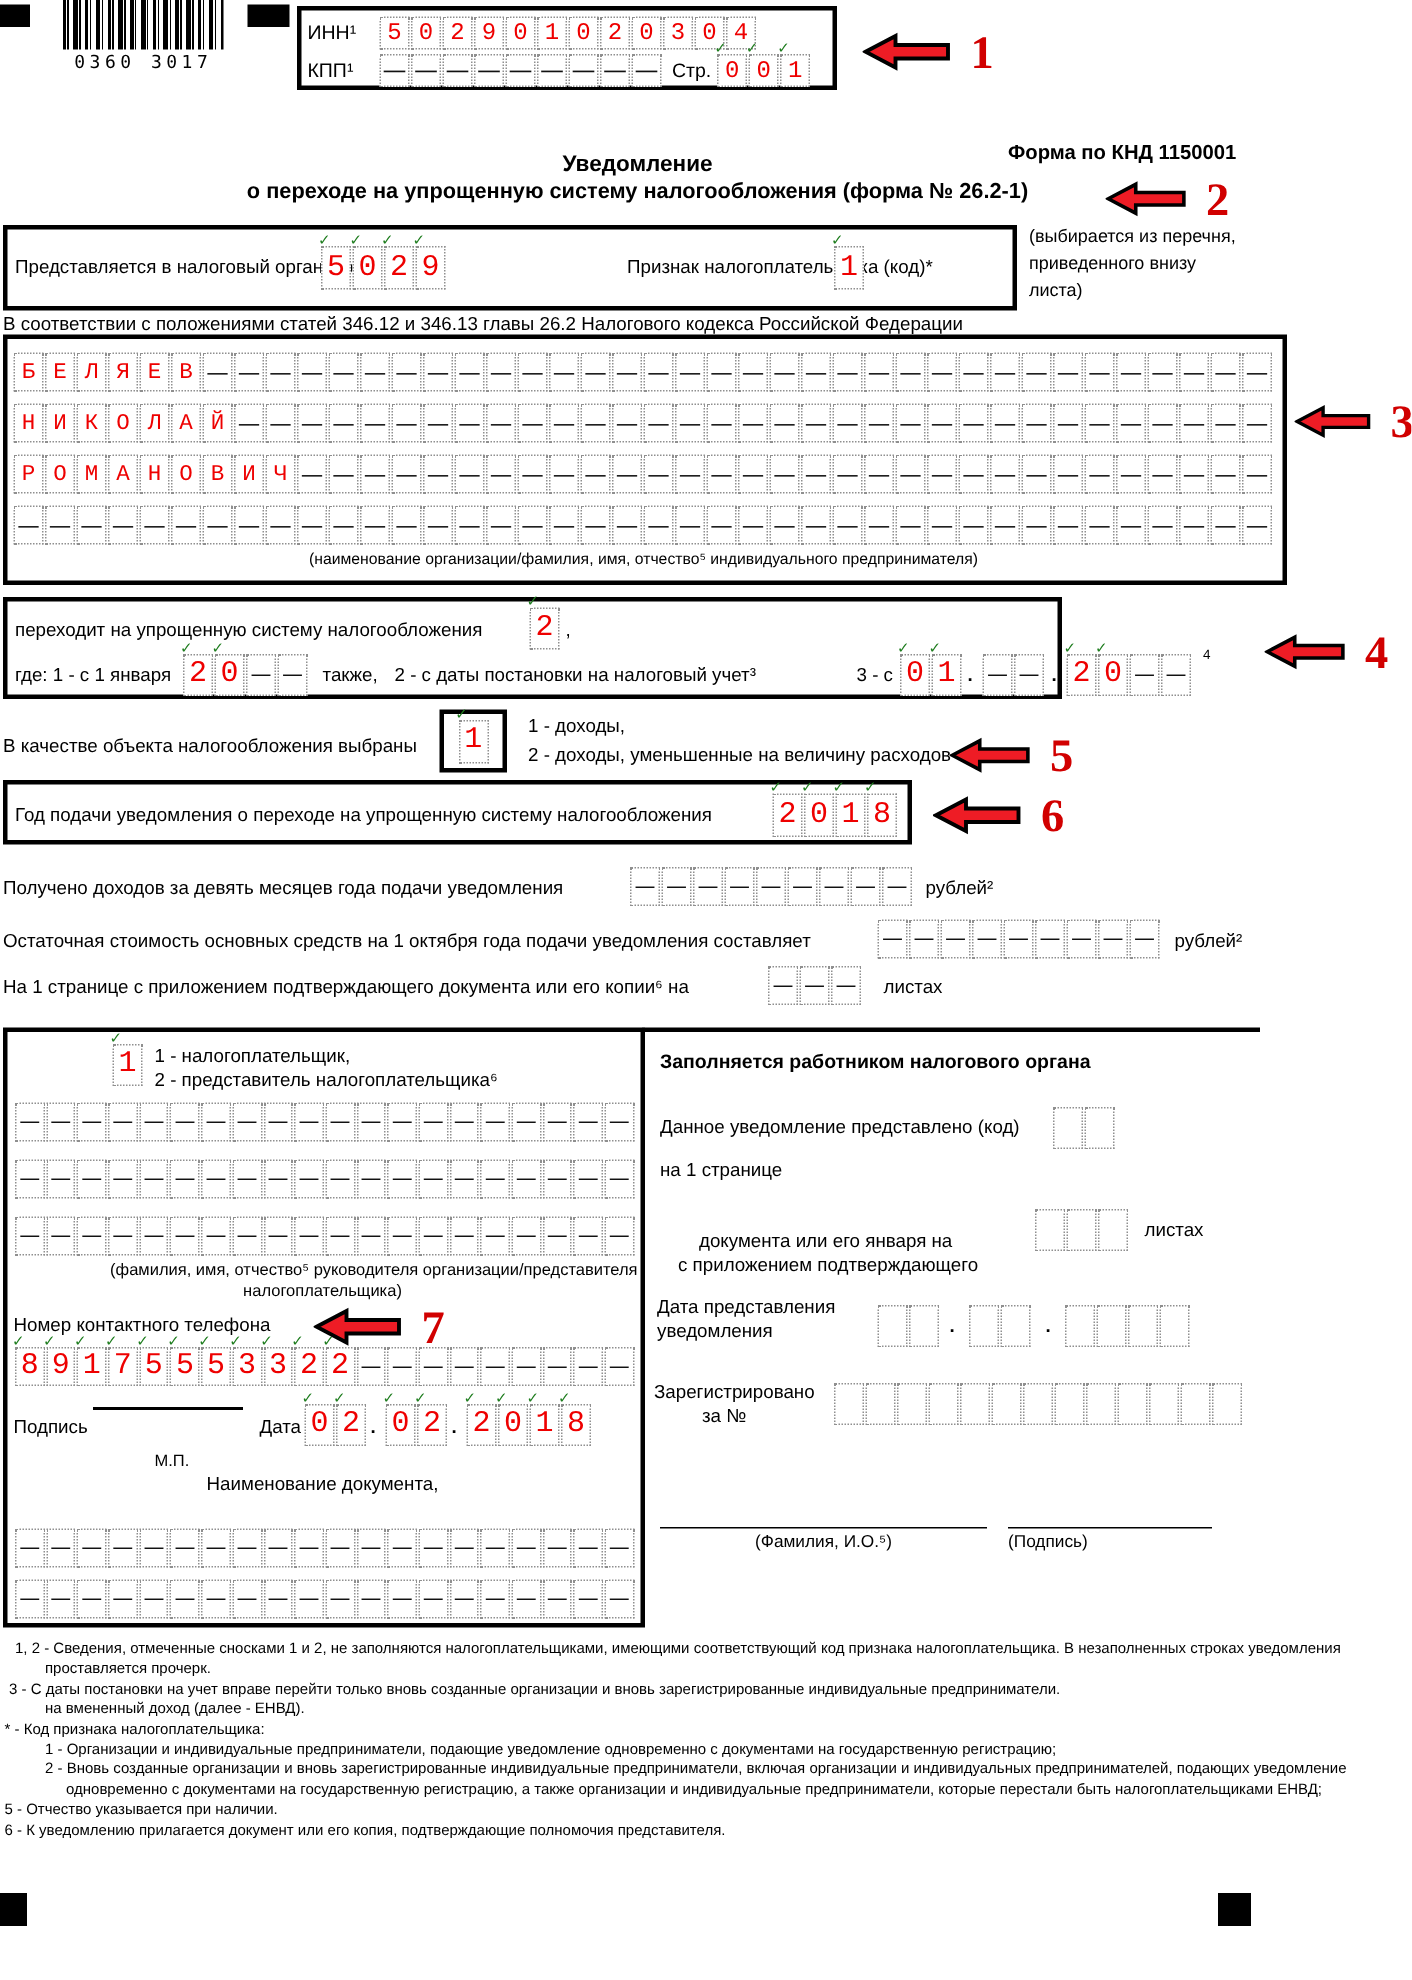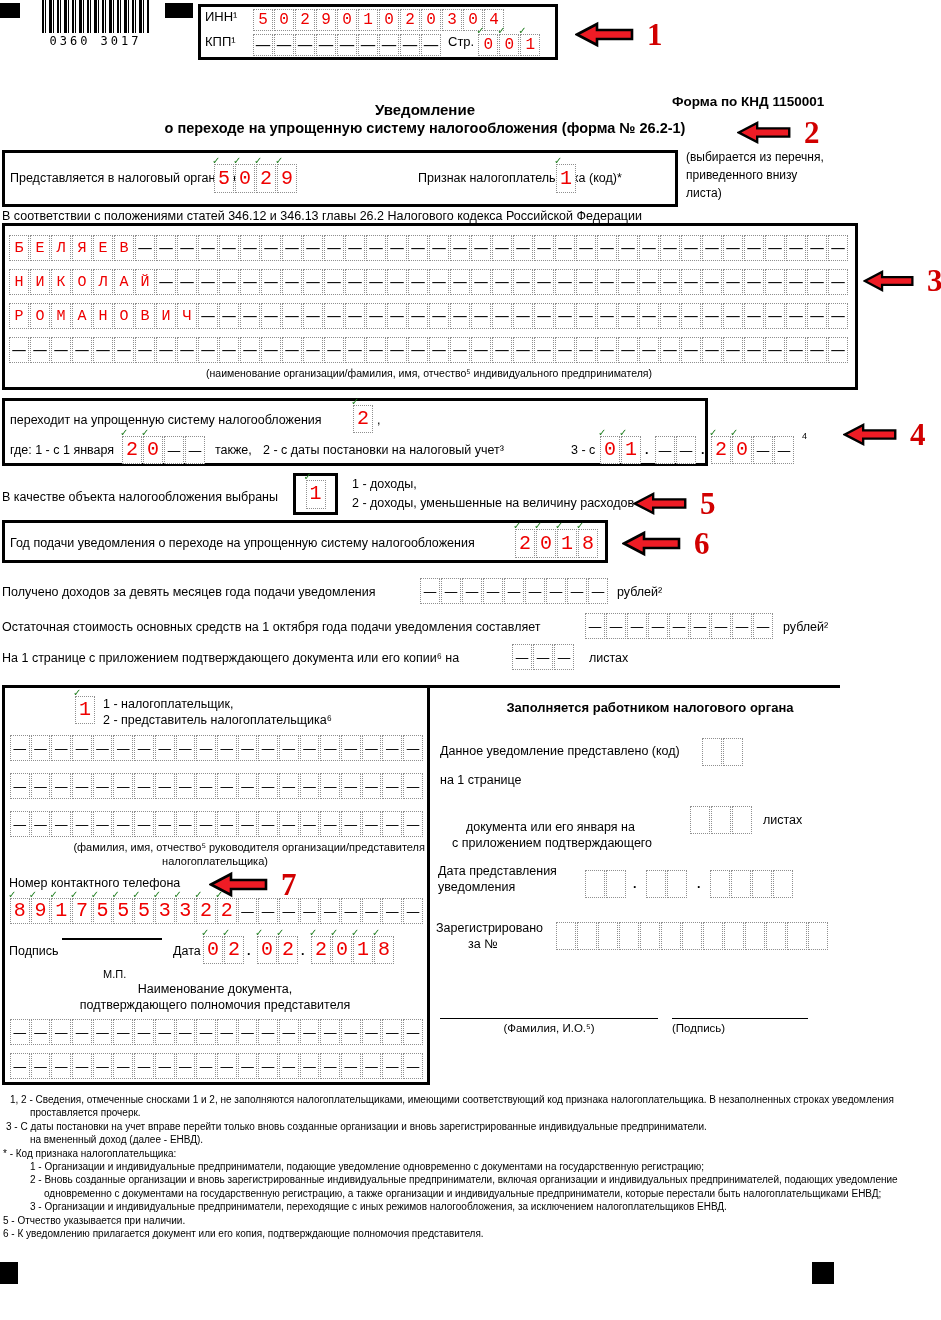--- a/index.html
+++ b/index.html
@@ -31,21 +31,21 @@
   .c19 .cell{width:19.7px;}
   .lbl{font-size:12.5px;white-space:nowrap;}
   .small-cap{font-size:10.5px;}
   
   .arrow{position:absolute;display:flex;align-items:center;gap:12px;}
   .arrow svg path{fill:#ee1c25;stroke:#000;stroke-width:2.6;}
   .arrow-num{font-family:"Liberation Serif",serif;font-weight:bold;color:#d10000;font-size:31px;line-height:1;}
   .bold{font-weight:bold;}
   .fn{font-size:10px;line-height:13.4px;white-space:nowrap;}
   .sigline{position:absolute;border-bottom:2px solid #000;}
-  .inn-row{display:flex;align-items:flex-start;height:25px;}
+  .inn-row{display:flex;align-items:center;height:25px;}
   .inn-lbl{width:48px;font-size:13px;}
   .inn-cells{position:static !important;display:flex;gap:1px;}
 </style>
 </head>
 <body>
 
 <div class="page">
 
   <div class="sq" style="left:0;top:3px;width:20px;height:15px;"></div>
   <div class="sq" style="left:165px;top:3px;width:28px;height:15px;"></div>
@@ -540,21 +540,20 @@
       </div>
     <span class="lbl abs bold" style="left:296px;top:256px;">.</span>
     <div class="cells h28" style="left:306px;top:248px;">
         <span class="cell filled">2</span>
         <span class="cell filled">0</span>
         <span class="cell filled">1</span>
         <span class="cell filled">8</span>
       </div>
     <span class="abs" style="left:98px;top:280px;font-size:11px;">М.П.</span>
     <div class="abs lbl" style="left:0;top:294px;width:420px;text-align:center;">Наименование документа,</div>
-    <div class="abs lbl" style="left:0;top:310px;width:420px;text-align:center;">подтверждающего полномочия представителя</div>
     <div class="cells c19" style="left:5px;top:331px;">
         <span class="cell dash">—</span>
         <span class="cell dash">—</span>
         <span class="cell dash">—</span>
         <span class="cell dash">—</span>
         <span class="cell dash">—</span>
         <span class="cell dash">—</span>
         <span class="cell dash">—</span>
         <span class="cell dash">—</span>
         <span class="cell dash">—</span>
@@ -594,21 +593,21 @@
       </div>
   </div>
 
   <div class="arrow" style="left:209px;top:869px;">
     <svg width="60" height="27" viewBox="0 0 60 27">
         <path d="M2 13.5 L22 3 L22 9 L57 9 L57 18 L22 18 L22 24 Z"></path>
       </svg>
     <span class="arrow-num">7</span>
   </div>
 
-  <div class="abs bold" style="left:440px;top:700px;width:420px;text-align:center;font-size:13px;">Заполняется работником налогового органа</div>
+  <div class="abs bold" style="left:440px;top:700px;width:420px;text-align:left;font-size:13px;">Заполняется работником налогового органа</div>
   <span class="lbl abs" style="left:440px;top:744px;">Данное уведомление представлено (код)</span>
   <div class="cells h28" style="left:702px;top:738px;">
       <span class="cell blank"></span>
       <span class="cell blank"></span>
     </div>
   <span class="lbl abs" style="left:440px;top:773px;">на 1 странице</span>
   <span class="lbl abs" style="left:452px;top:836px;">с приложением подтверждающего</span>
   <span class="lbl abs" style="left:466px;top:820px;">документа или его января на</span>
   <div class="cells h28" style="left:690px;top:806px;">
       <span class="cell blank"></span>
@@ -658,18 +657,17 @@
 
   <div class="abs" style="left:0;top:1093px;width:941px;">
     <div class="fn" style="margin-left:10px;">1, 2 - Сведения, отмеченные сносками 1 и 2, не заполняются налогоплательщиками, имеющими соответствующий код признака налогоплательщика. В незаполненных строках уведомления</div>
     <div class="fn" style="margin-left:30px;">проставляется прочерк.</div>
     <div class="fn" style="margin-left:6px;">3 - С даты постановки на учет вправе перейти только вновь созданные организации и вновь зарегистрированные индивидуальные предприниматели.</div>
     <div class="fn" style="margin-left:30px;">на вмененный доход (далее - ЕНВД).</div>
     <div class="fn" style="margin-left:3px;">* - Код признака налогоплательщика:</div>
     <div class="fn" style="margin-left:30px;">1 - Организации и индивидуальные предприниматели, подающие уведомление одновременно с документами на государственную регистрацию;</div>
     <div class="fn" style="margin-left:30px;">2 - Вновь созданные организации и вновь зарегистрированные индивидуальные предприниматели, включая организации и индивидуальных предпринимателей, подающих уведомление</div>
     <div class="fn" style="margin-left:44px;">одновременно с документами на государственную регистрацию, а также организации и индивидуальные предприниматели, которые перестали быть налогоплательщиками ЕНВД;</div>
-    <div class="fn" style="margin-left:30px;">3 - Организации и индивидуальные предприниматели, переходящие с иных режимов налогообложения, за исключением налогоплательщиков ЕНВД.</div>
     <div class="fn" style="margin-left:3px;">5 - Отчество указывается при наличии.</div>
     <div class="fn" style="margin-left:3px;">6 - К уведомлению прилагается документ или его копия, подтверждающие полномочия представителя.</div>
   </div>
 
 </div>
 
 </body></html>

